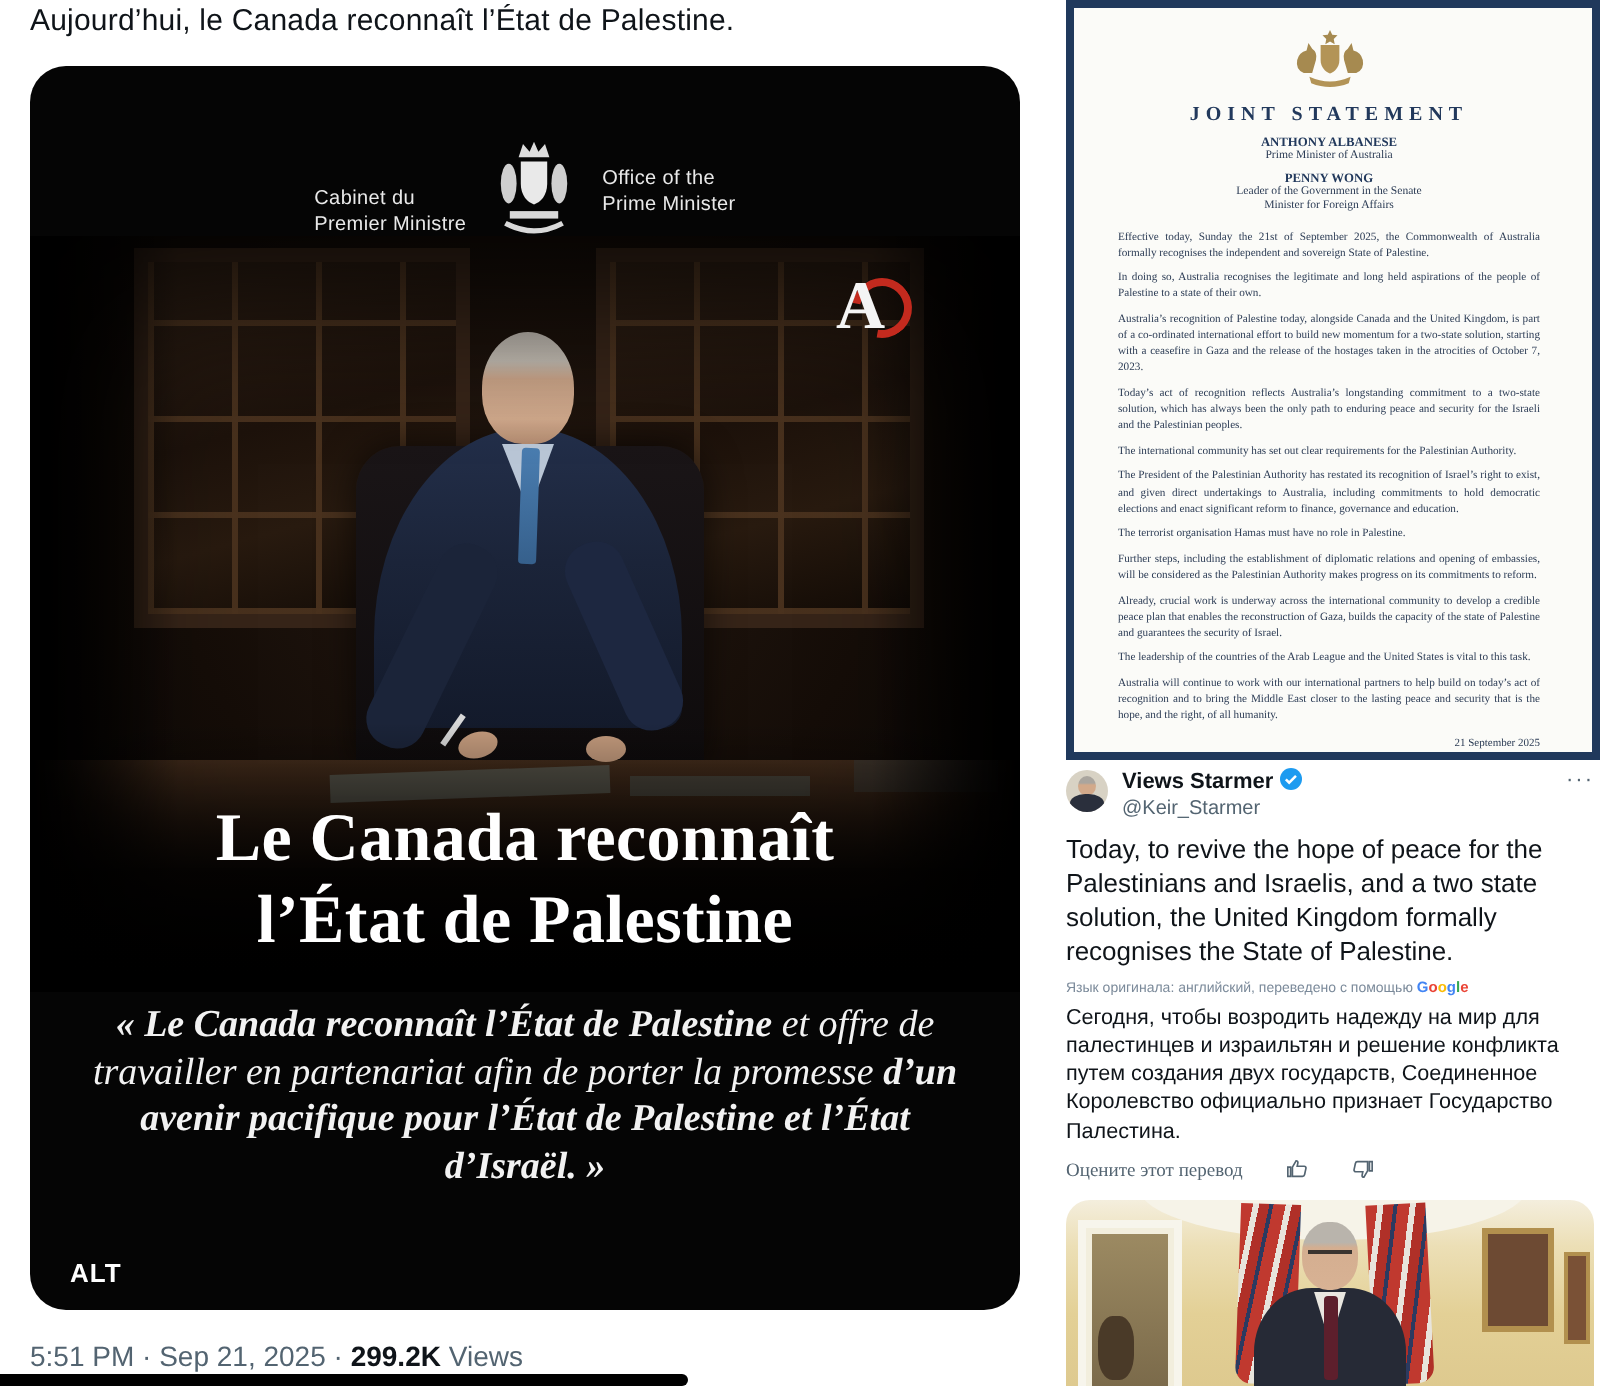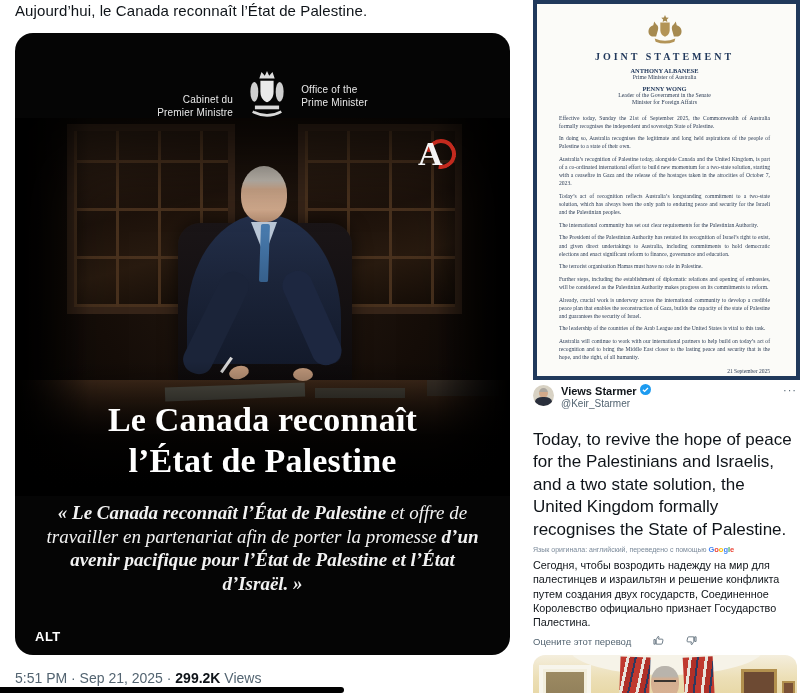--- a/index.html
+++ b/index.html
@@ -15,21 +15,21 @@
   }
   .lp-card {
     position:absolute; left:15px; top:33px; width:495px; height:622px;
     background:#050505; border-radius:18px; overflow:hidden;
   }
   .pmo {
     position:absolute; left:0; top:28px; width:100%; height:70px; z-index:5;
     display:flex; justify-content:center; align-items:center; gap:12px;
   }
   .pmo-txt { color:#e9e9e9; font-size:10px; line-height:1.35; letter-spacing:.2px; }
-  .pmo-fr { text-align:right;margin-top:20px; }
+  .pmo-fr { text-align:left;margin-top:20px; }
   .pmo-en { text-align:left; }
   .wm {
     position:absolute; right:52px; top:102px; width:40px; height:42px; z-index:5;
   }
   .wm-arc {
     position:absolute; left:8px; top:4px; width:30px; height:30px;
     border:4px solid #c32a1e; border-left-color:transparent; border-radius:50%;
     transform:rotate(-35deg);
   }
   .wm-a {
@@ -120,26 +120,26 @@
   .av { position:absolute; left:0; top:1px; width:21px; height:21px; border-radius:50%;
     overflow:hidden; background:#d8d2c4; }
   .av-head { position:absolute; left:6px; top:3px; width:9px; height:10px; border-radius:50%;
     background:linear-gradient(180deg,#aaa59e 0 35%,#d2a98a 45%); }
   .av-body { position:absolute; left:2px; top:12px; width:17px; height:10px;
     background:#2a2f3c; border-radius:45% 45% 0 0; }
   .rt-names { position:absolute; left:28px; top:0; }
   .rt-name { font-size:11px; font-weight:bold; color:#0f1419; display:flex; align-items:center; gap:3px; }
   .rt-handle { font-size:10px; color:#536471; margin-top:1px; }
   .rt-more { position:absolute; right:0; top:0; color:#536471; font-size:11px; letter-spacing:1px; }
-  .rt-text { margin-top:19px; font-size:17px; line-height:1.32; color:#0f1419; }
+  .rt-text { margin-top:6px; font-size:13px; line-height:1.32; color:#0f1419; }
   .rt-trnote { margin-top:4px; font-size:7px; color:#7b8a9a; }
   .g { font-weight:bold; font-size:7.5px; }
   .g0,.g3 { color:#4285F4; } .g1,.g5 { color:#EA4335; } .g2 { color:#FBBC05; } .g4 { color:#34A853; }
   .rt-translated { margin-top:4px; font-size:10.8px; line-height:1.32; color:#0f1419; }
-  .rt-rate { margin-top:6px; font-size:9.5px; color:#536471; display:flex; align-items:center; gap:22px; }
+  .rt-rate { margin-top:6px; font-size:9.5px; color:#536471; display:flex; align-items:center; gap:22px;font-family:Liberation Serif, serif; }
   .thumb { display:inline-block; }
   .rt-video { position:relative; margin-top:7px; width:264px; height:127px;
     border-radius:12px; overflow:hidden;
     background:linear-gradient(180deg,#f4eedd 0%,#ecdfb6 18%,#e3d096 45%,#d9c388 100%); }
   .vt-arch { position:absolute; top:-34px; left:36px; width:195px; height:54px;
     background:#f6f3e8; border-radius:50%; }
   .vt-door { position:absolute; left:6px; top:10px; width:52px; height:117px;
     background:#f2eedd; border:4px solid #f7f5ec; }
   .vt-door-in { margin:3px; height:103px; background:linear-gradient(180deg,#9c8a62,#6f5f42); }
   .vt-sculp { position:absolute; left:16px; top:58px; width:18px; height:32px;

